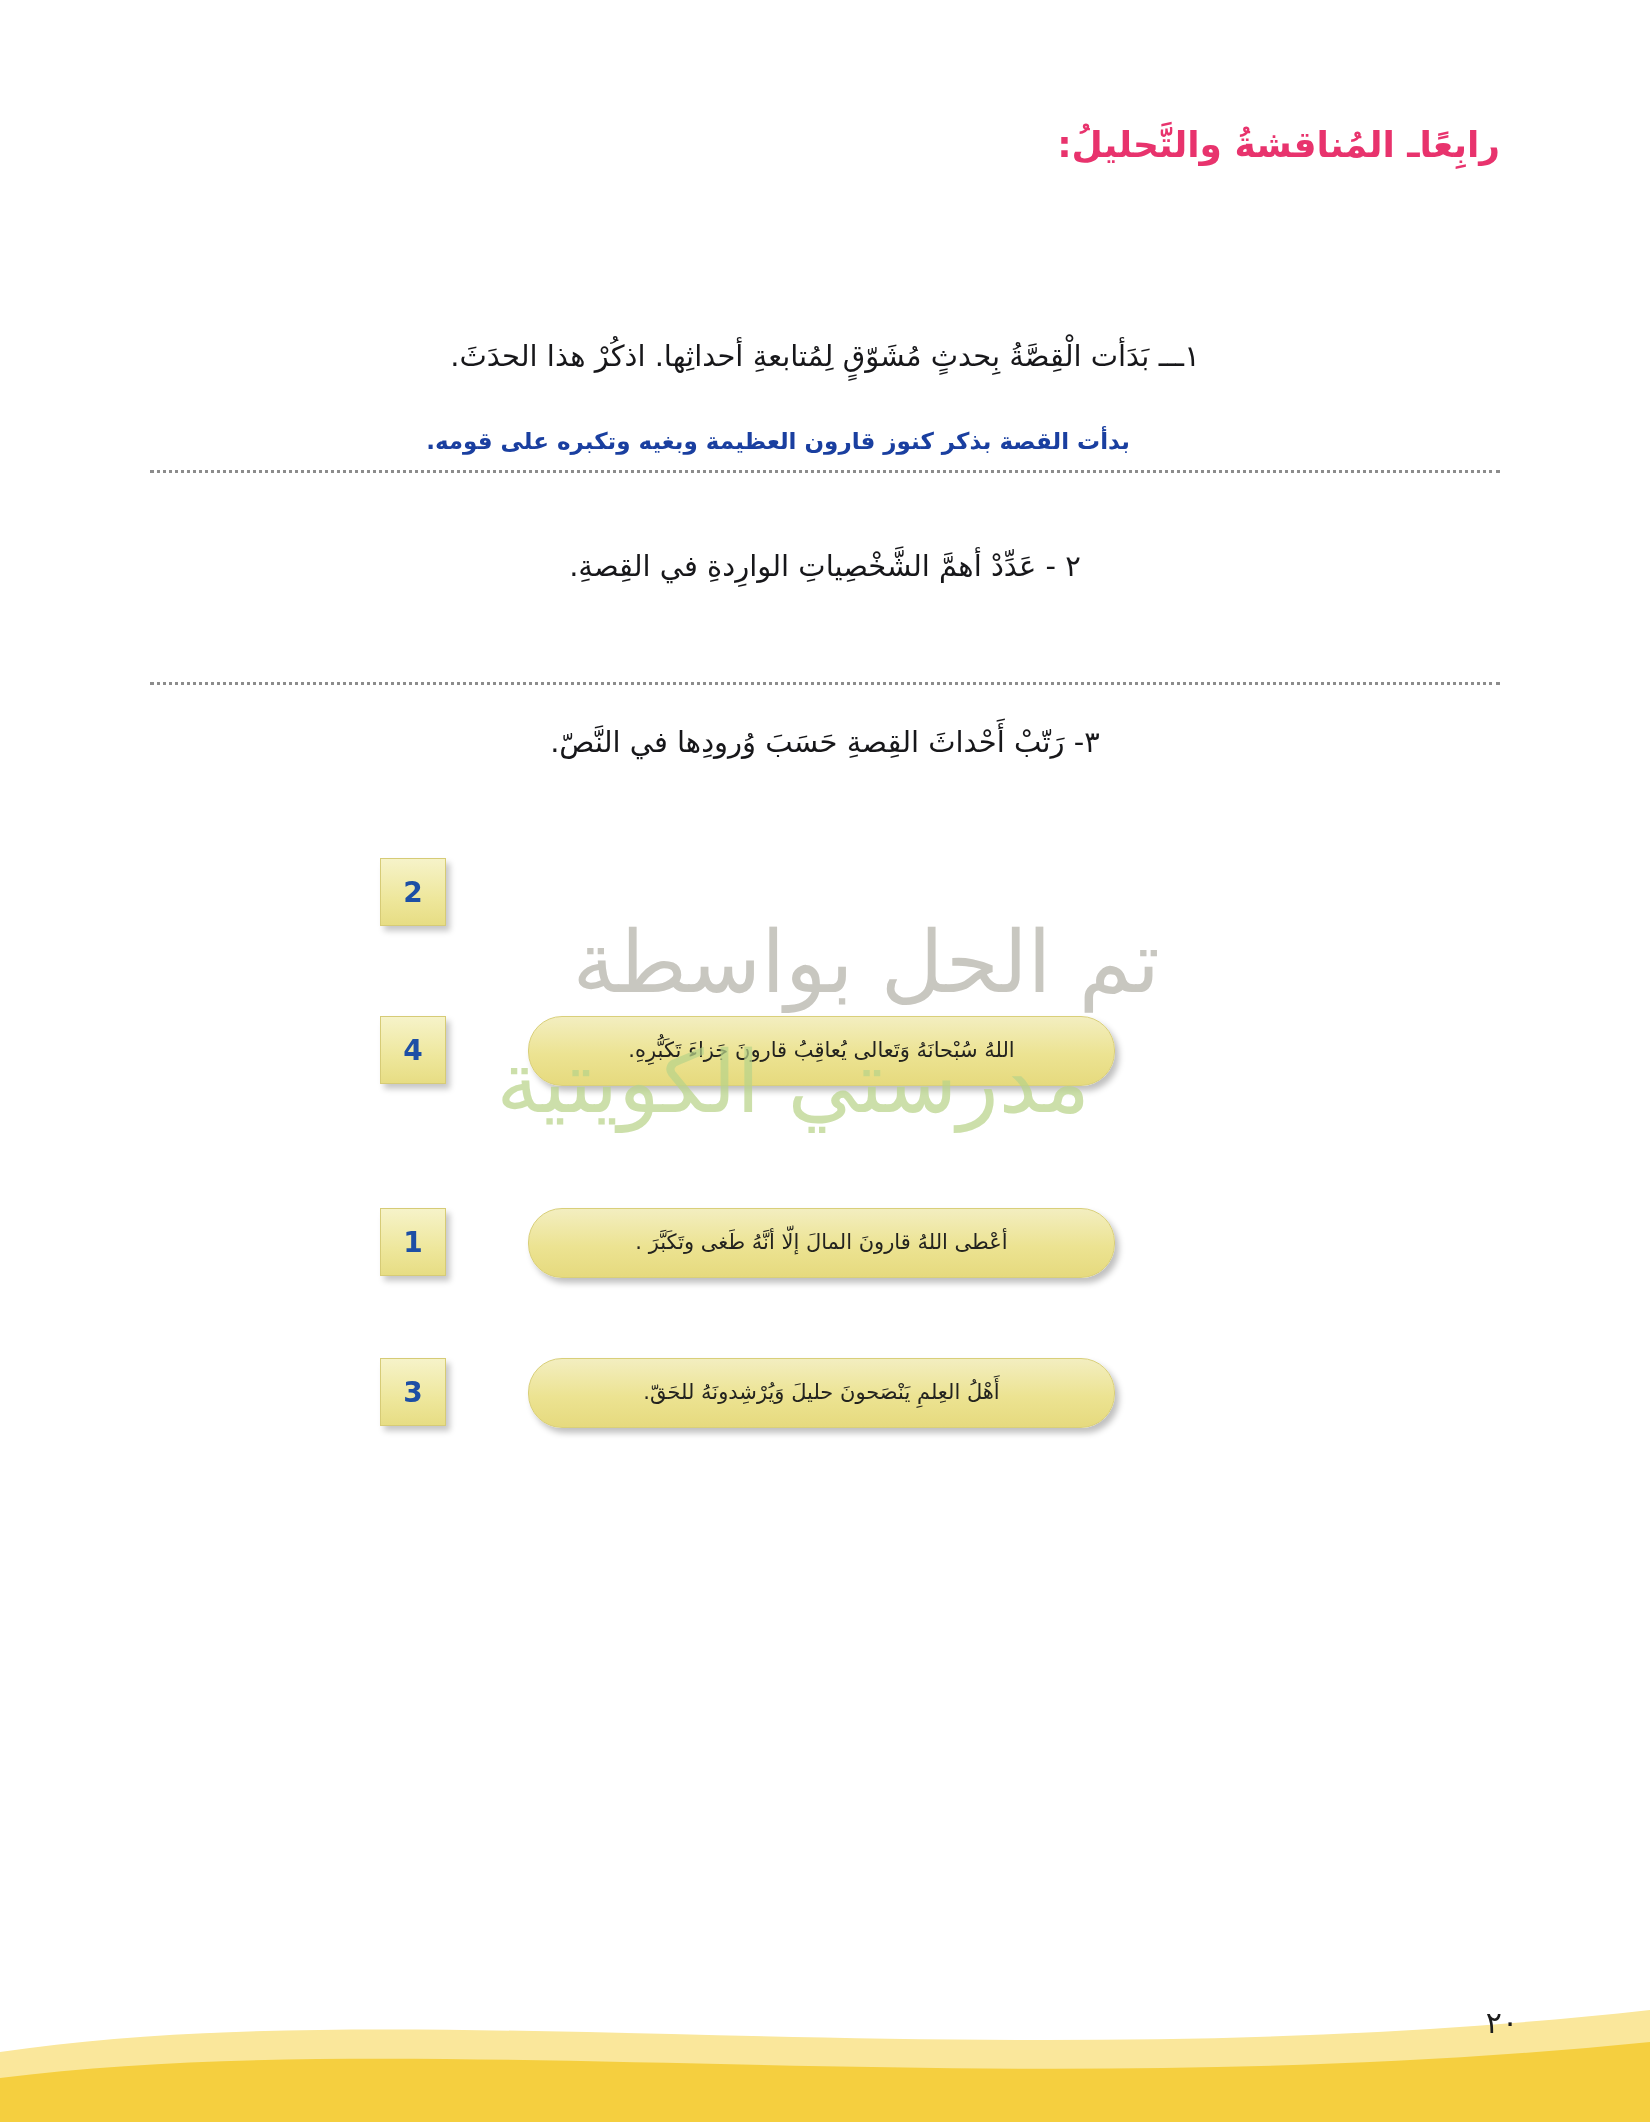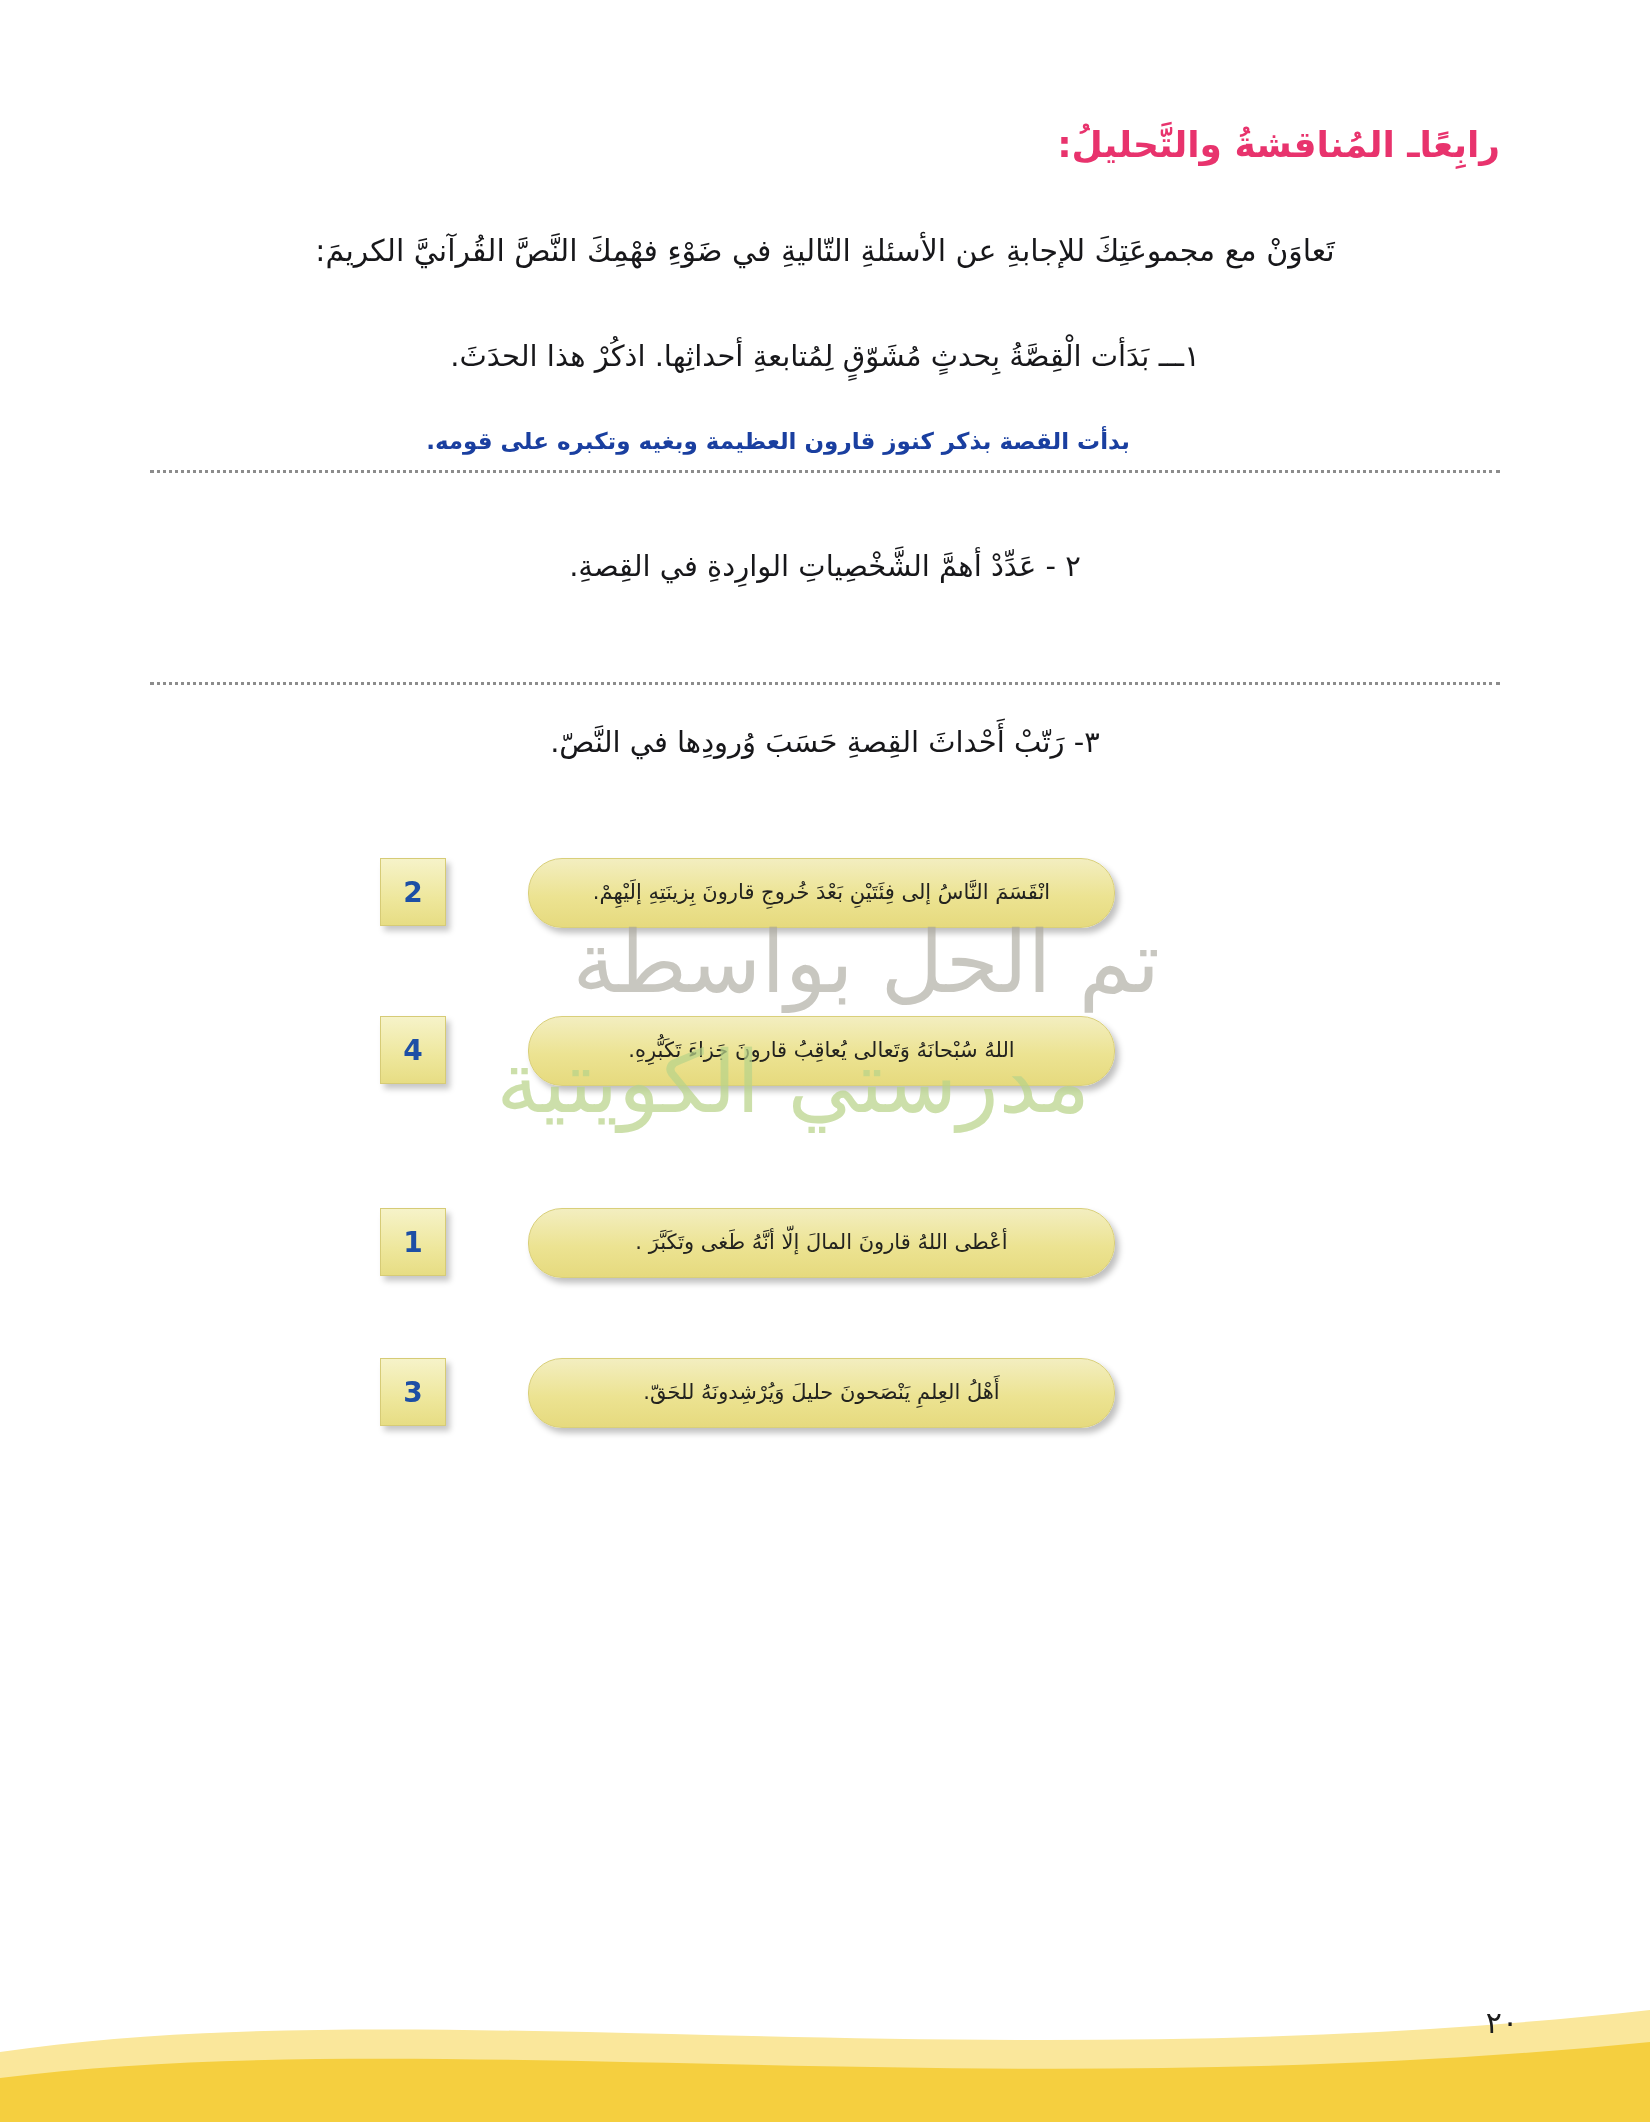--- a/index.html
+++ b/index.html
@@ -195,37 +195,33 @@
     direction: rtl;
   }
 </style>
 </head>
 <body>
 
 <div class="page">
 
   <div class="section-heading">رابِعًاـ المُناقشةُ والتَّحليلُ:</div>
 
-  <div class="intro">تَعاوَنْ مع مجموعَتِكَ للإجابةِ عن الأسئلةِ التّاليةِ في ضَوْءِ فهْمِكَ النَّصَّ القُرآنيَّ الكريمَ:</div>
 
   <div class="question q1">١ـــ بَدَأت الْقِصَّةُ بِحدثٍ مُشَوّقٍ لِمُتابعةِ أحداثِها. اذكُرْ هذا الحدَثَ.</div>
   <div class="answer a1">بدأت القصة بذكر كنوز قارون العظيمة وبغيه وتكبره على قومه.</div>
   <div class="dotline dl1"></div>
 
   <div class="question q2">٢ - عَدِّدْ أهمَّ الشَّخْصِياتِ الوارِدةِ في القِصةِ.</div>
   <div class="dotline dl2"></div>
 
   <div class="question q3">٣- رَتّبْ أَحْداثَ القِصةِ حَسَبَ وُرودِها في النَّصّ.</div>
 
   <div class="order-area">
 
     <div class="order-row row0">
-      <div class="stmt">
-        <span>انْقَسَمَ النَّاسُ إلى فِئَتَيْنِ بَعْدَ خُروجِ قارونَ بِزينَتِهِ إلَيْهِمْ.</span>
-      </div>
       <div class="numbox">
         <span>2</span>
       </div>
     </div>
 
     <div class="order-row row1">
       <div class="stmt">
         <span>اللهُ سُبْحانَهُ وَتَعالى يُعاقِبُ قارونَ جَزاءَ تَكَبُّرِهِ.</span>
       </div>
       <div class="numbox">

